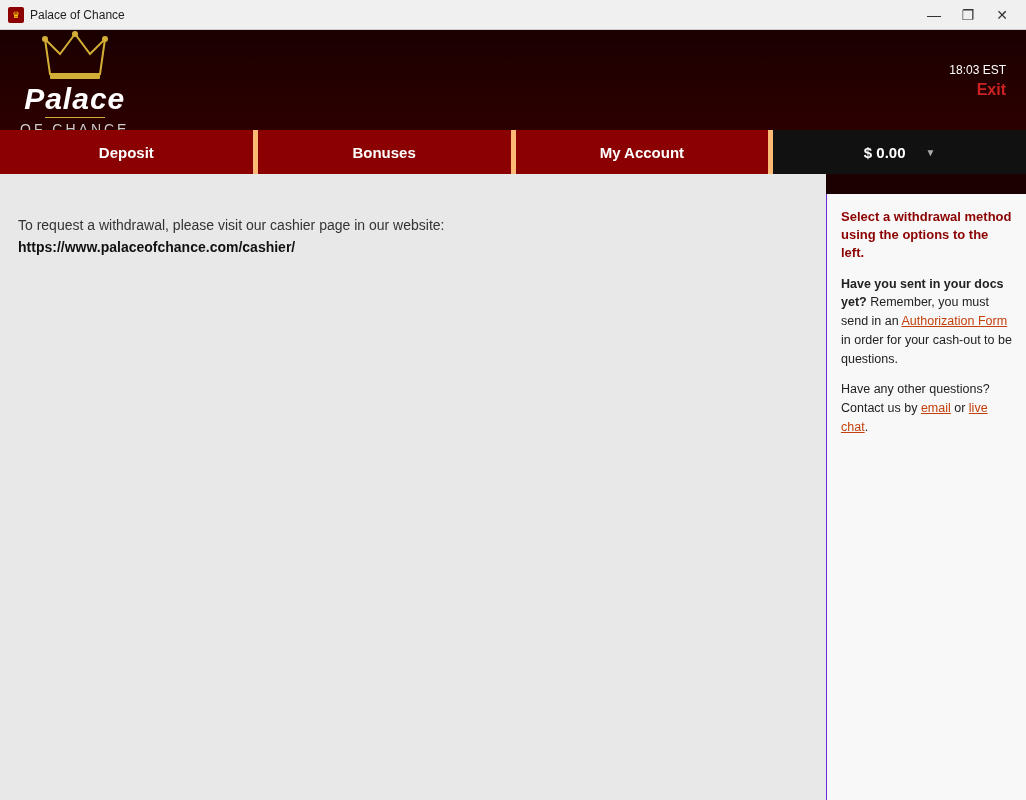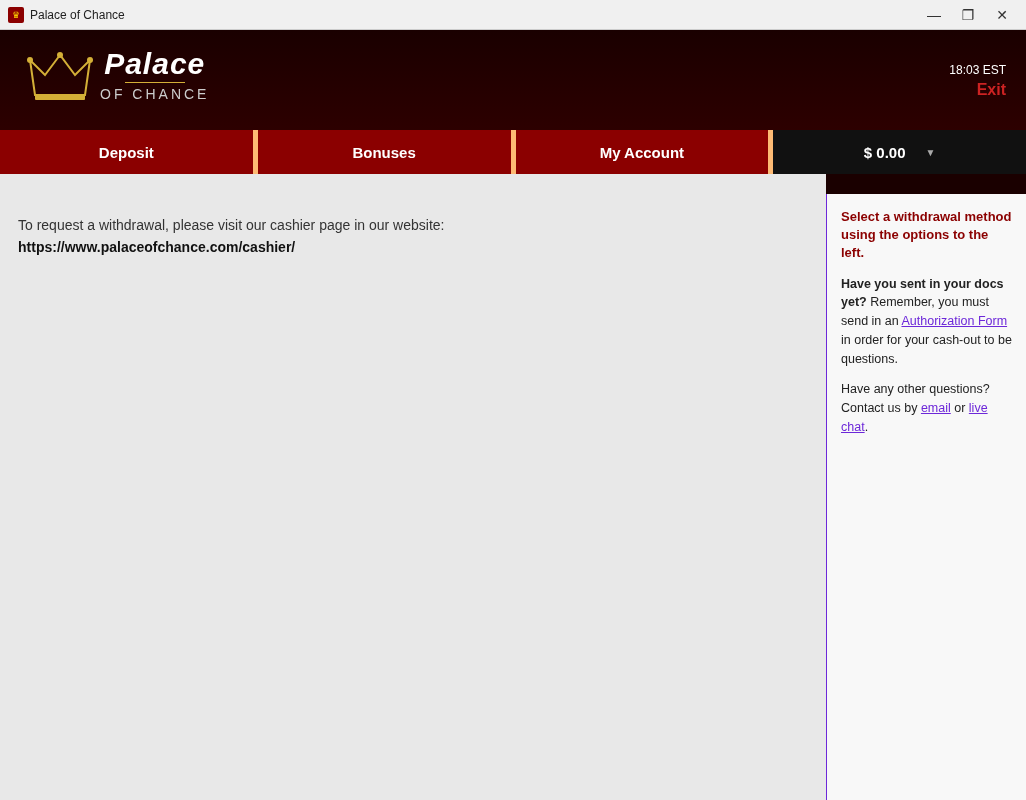--- a/index.html
+++ b/index.html
@@ -196,21 +196,21 @@
       margin-bottom: 12px;
       line-height: 1.4;
     }
     .sidebar-section {
       margin-bottom: 12px;
     }
     .sidebar-bold {
       font-weight: bold;
     }
     .sidebar-link {
-      color: #6d28d9;
+      color: #c2410c;
       text-decoration: underline;
       cursor: pointer;
     }
   </style>
 </head>
 <body>
 
 <div class="titlebar">
   <div class="titlebar-left">
     <div class="titlebar-icon">♛</div>
@@ -221,21 +221,21 @@
     <button class="titlebar-btn">❐</button>
     <button class="titlebar-btn close">✕</button>
   </div>
 </div>
 
 <div class="app">
 
   <div class="header">
     <div class="logo-area">
 
-      <div style="display:flex; flex-direction:row; align-items:center;">
+      <div style="display:flex; flex-direction:column; align-items:center;">
         <div style="position:relative; width:80px; height:70px; display:flex; align-items:center; justify-content:center;">
 
           <svg width="70" height="60" viewBox="0 0 70 60">
             <polygon points="35,5 20,25 5,10 10,45 60,45 65,10 50,25" fill="none" stroke="#d4af37" stroke-width="2"></polygon>
             <circle cx="35" cy="5" r="3" fill="#d4af37"></circle>
             <circle cx="5" cy="10" r="3" fill="#d4af37"></circle>
             <circle cx="65" cy="10" r="3" fill="#d4af37"></circle>
             <rect x="10" y="45" width="50" height="5" fill="#d4af37" rx="1"></rect>
           </svg>
         </div>

